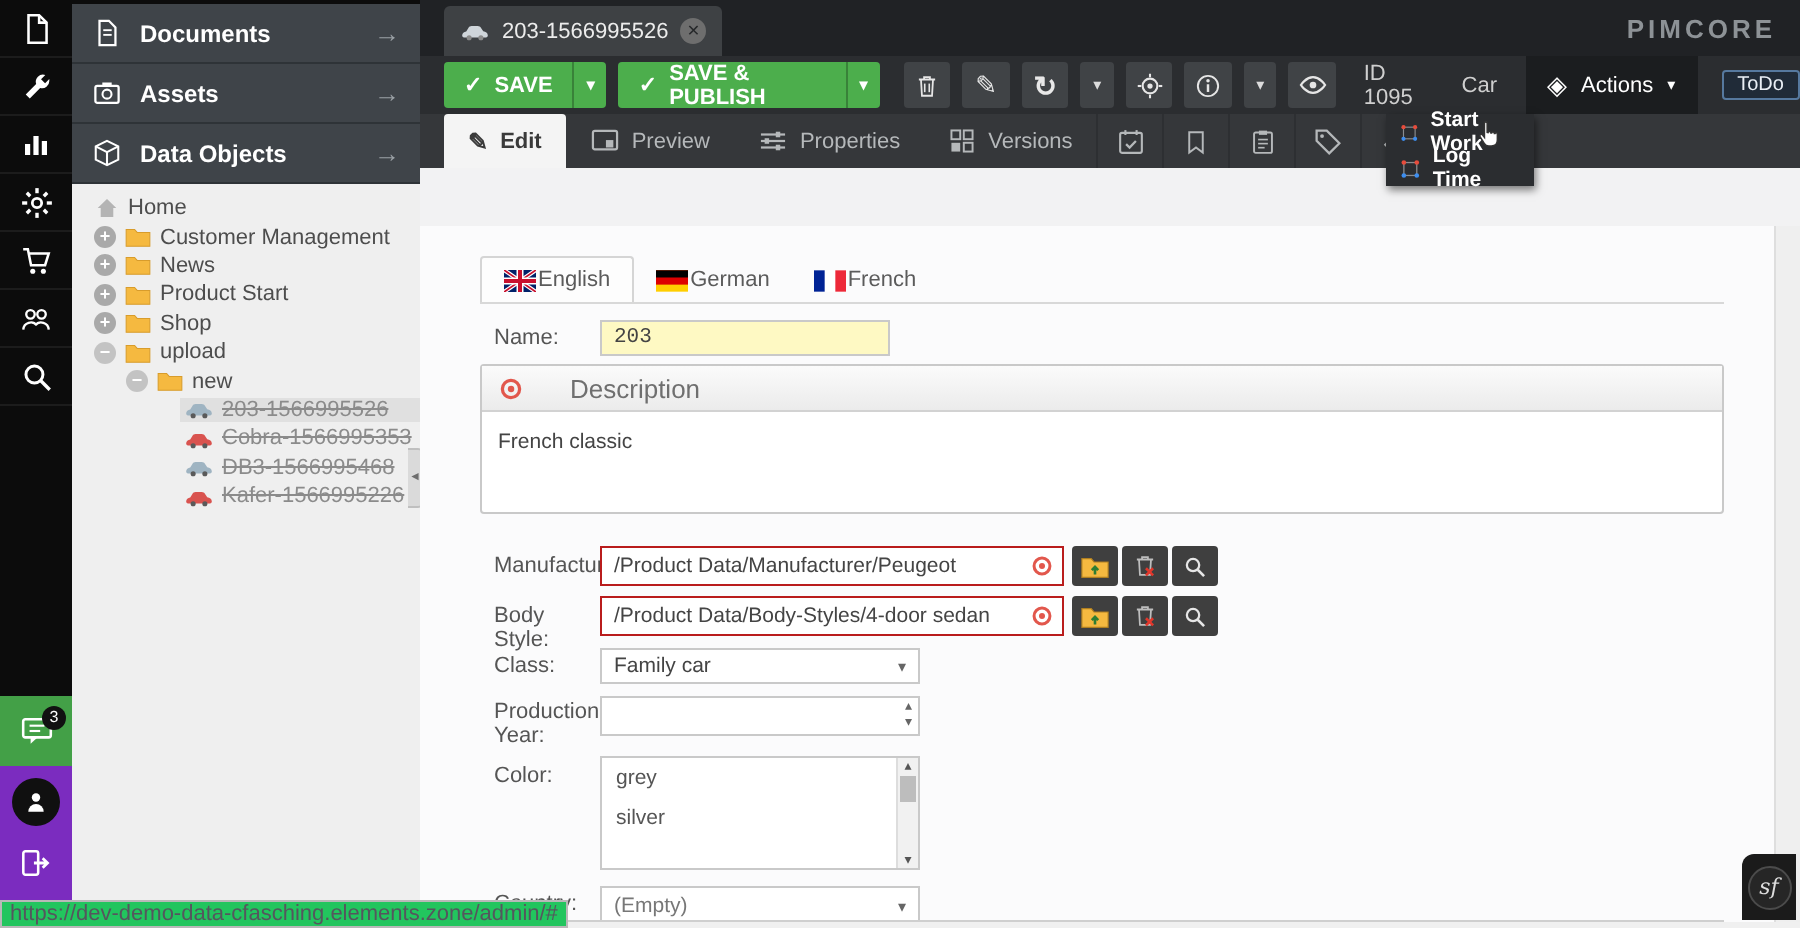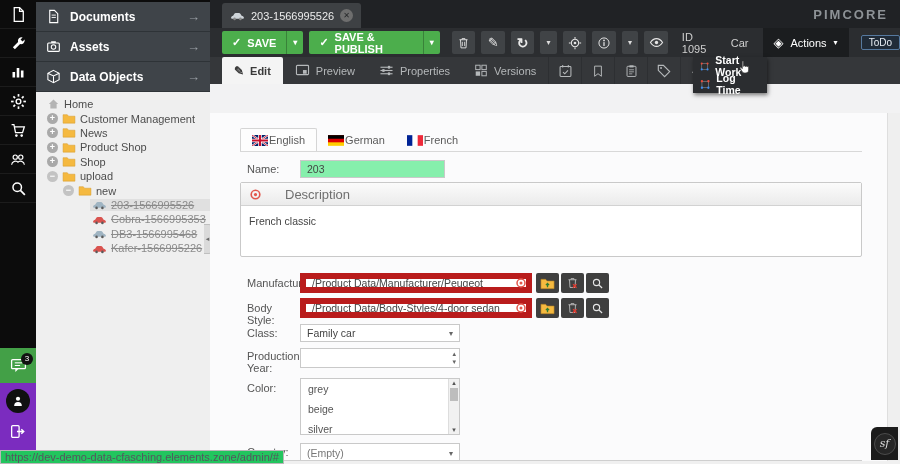--- a/index.html
+++ b/index.html
@@ -62,27 +62,27 @@
   .ctabs{position:absolute;left:16px;top:6px;right:0;height:23px;display:flex;align-items:flex-end;border-bottom:1px solid #d8d8d8}
   .ctab{padding:0 11px;line-height:22px;font-size:11px;color:#5b5b5b;cursor:pointer}
   .ctab.active{background:#fdfdfd;border:1px solid #d5d5d5;border-bottom:none;border-radius:2px 2px 0 0;height:23px}
   .below-tabs{position:absolute;left:0;top:29px;right:13px;bottom:0;background:#fbfbfc}
   .ltabs{position:absolute;left:30px;top:45px;width:622px;height:23px;display:flex;align-items:flex-end;border-bottom:1px solid #d8d8d8}
   .ltab{display:flex;align-items:center;gap:1px;padding:0 11px;line-height:22px;font-size:11px;color:#5b5b5b;cursor:pointer}
   .ltab.active{background:#fdfdfd;border:1px solid #d5d5d5;border-bottom:none;border-radius:2px 2px 0 0;height:23px}
   .flag{width:16px;height:11px;display:block}
 
   .flabel{position:absolute;left:37px;width:52px;font-size:11px;color:#555;line-height:12px}
-  .tinput{position:absolute;left:90px;height:18px;border:1px solid #c9c9c9;background:#86efac;font-size:10.5px;color:#444;padding:0 6px;font-family:Liberation Sans, sans-serif}
+  .tinput{position:absolute;left:90px;height:18px;border:1px solid #c9c9c9;background:#fef9c3;font-size:10.5px;color:#444;padding:0 6px;font-family:Liberation Mono, monospace}
   .descpanel{position:absolute;left:30px;top:98px;width:622px;height:75px;border:1px solid #c9c9c9;border-radius:2px;background:#fff}
   .deschead{height:23px;background:linear-gradient(#fbfbfb,#ebebeb);border-bottom:1px solid #d2d2d2;display:flex;align-items:center;gap:23px;padding:0 8px}
   .deschead .dt{font-size:13px;color:#6f6f6f}
   .descbody{padding:9px 8px;font-size:10.5px;color:#444}
   .relwrap{position:absolute;left:90px;width:232px;height:20px}
-  .relinput{width:100%;height:100%;border:6px solid #b91c1c;background:#fff;font-size:10.5px;color:#444;padding:0 22px 0 6px;font-family:"Liberation Sans",sans-serif}
+  .relinput{width:100%;height:100%;border:1px solid #b91c1c;background:#fff;font-size:10.5px;color:#444;padding:0 22px 0 6px;font-family:"Liberation Sans",sans-serif}
   .rel-bull{position:absolute;right:5px;top:4px}
   .sqbtn{position:absolute;width:23px;height:20px;background:#3f3f3f;border-radius:2px;display:flex;align-items:center;justify-content:center;cursor:pointer}
   .selbox{position:absolute;left:90px;width:160px;height:18px;border:1px solid #c9c9c9;background:#fff;font-size:10.5px;color:#444;display:flex;align-items:center;padding:0 6px;cursor:pointer}
   .selbox .cv{flex:1}
   .selcaret{font-size:8px;color:#666}
   .spinner{position:absolute;left:90px;width:160px;height:20px;border:1px solid #c9c9c9;background:#fff}
   .spinbtns{position:absolute;right:3px;top:1px;display:flex;flex-direction:column;line-height:8px;font-size:7px;color:#666;cursor:pointer}
   .listbox{position:absolute;left:90px;width:160px;height:57px;border:1px solid #c9c9c9;background:#fff}
   .lopt{height:20px;line-height:20px;padding-left:7px;font-size:10.5px;color:#555;cursor:pointer}
   .lscroll{position:absolute;right:0;top:0;bottom:0;width:11px;background:#f1f1f1;border-left:1px solid #ddd}
@@ -227,21 +227,21 @@
       <svg width="14" height="11" viewBox="0 0 16 13">
           <path d="M1 2h5l1.5 1.8H15V12H1z" fill="#f5b940" stroke="#d89c2b" stroke-width=".6"></path>
         </svg>
       <span>News</span>
     </div>
     <div class="trow" style="padding-left:11px">
       <span class="pm">+</span>
       <svg width="14" height="11" viewBox="0 0 16 13">
           <path d="M1 2h5l1.5 1.8H15V12H1z" fill="#f5b940" stroke="#d89c2b" stroke-width=".6"></path>
         </svg>
-      <span>Product Shop</span>
+      <span>Product Start</span>
     </div>
     <div class="trow" style="padding-left:11px">
       <span class="pm">+</span>
       <svg width="14" height="11" viewBox="0 0 16 13">
           <path d="M1 2h5l1.5 1.8H15V12H1z" fill="#f5b940" stroke="#d89c2b" stroke-width=".6"></path>
         </svg>
       <span>Shop</span>
     </div>
     <div class="trow" style="padding-left:11px">
       <span class="pm minus">−</span>
@@ -587,21 +587,20 @@
     <div class="spinner" style="top:264px">
       <div class="spinbtns">
         <span>▴</span>
         <span>▾</span>
       </div>
     </div>
 
     <div class="flabel" style="top:298px">Color:</div>
     <div class="listbox" style="top:294px">
       <div class="lopt">grey</div>
-      <div class="lopt">beige</div>
       <div class="lopt">silver</div>
       <div class="lscroll">
         <span class="up">▴</span>
         <span class="thumb"></span>
         <span class="dn">▾</span>
       </div>
     </div>
 
     <div class="flabel" style="top:362px">Country:</div>
     <div class="selbox" style="top:359px;height:20px;color:#777">

